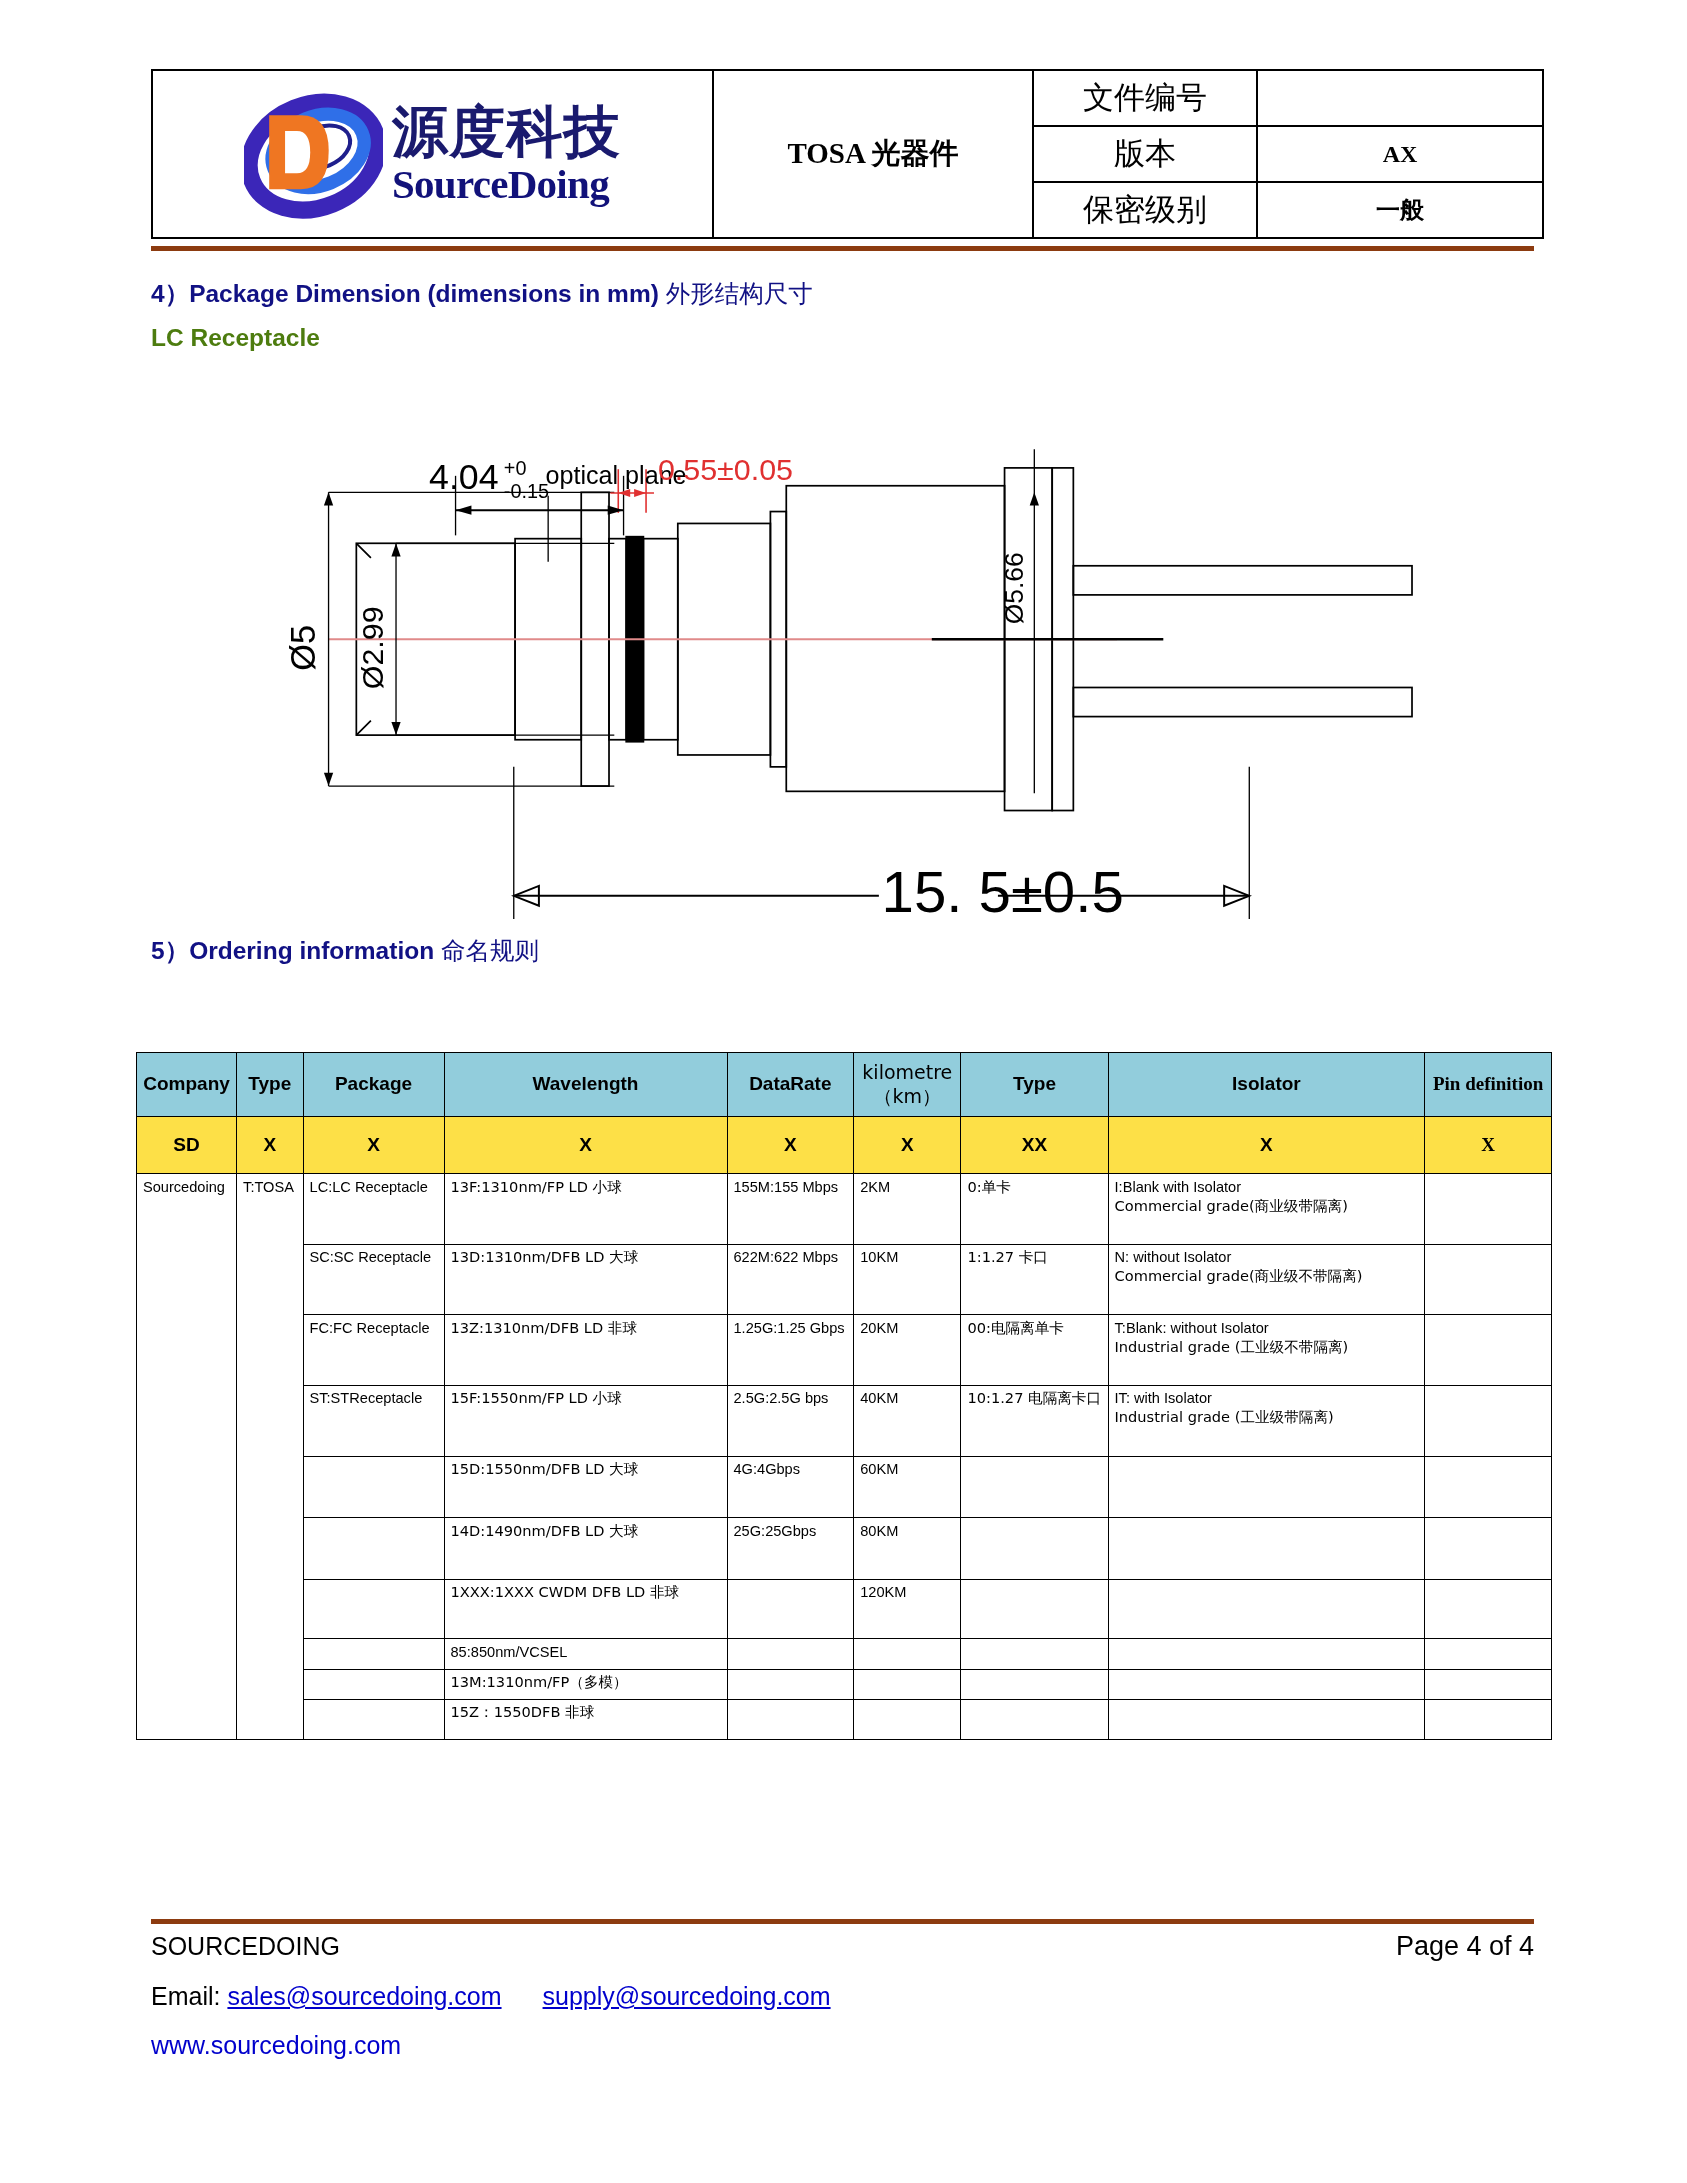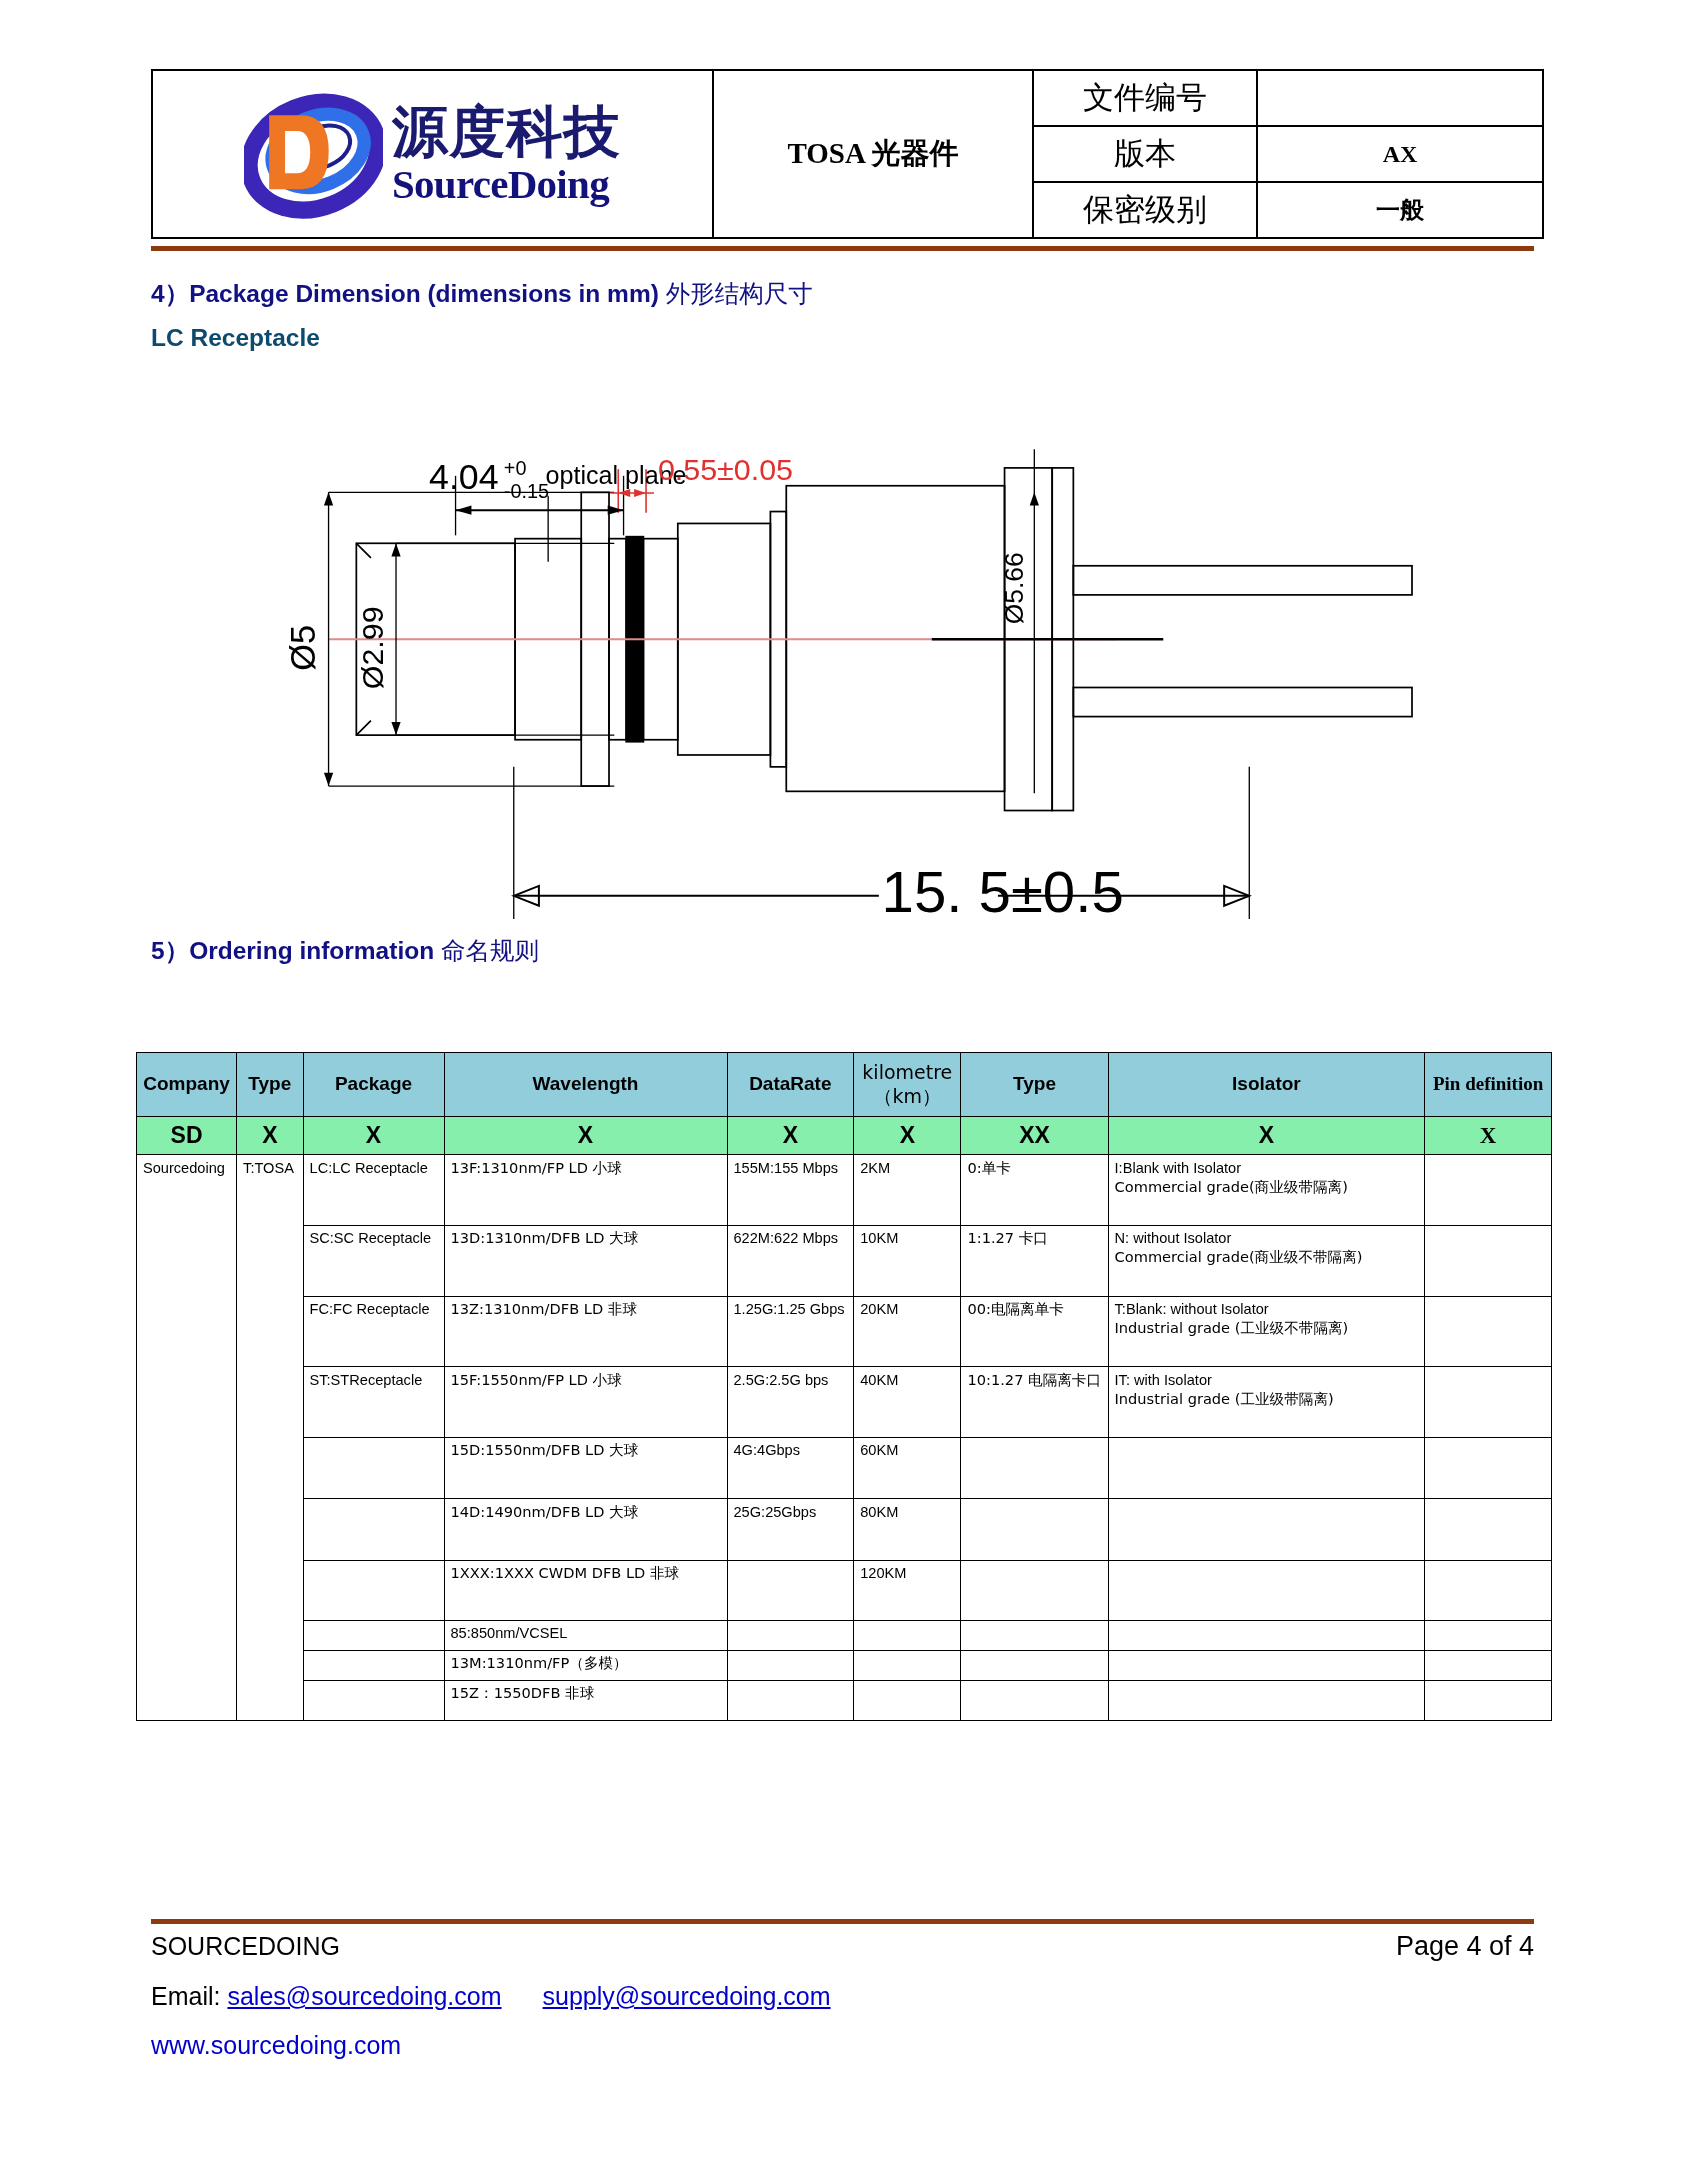--- a/index.html
+++ b/index.html
@@ -37,36 +37,36 @@
 
   
   .rule-top { position:absolute; left:151px; top:246px; width:1383px; height:4.6px; background:#8c3b10; }
   .rule-bot { position:absolute; left:151px; top:1919px; width:1383px; height:4.6px; background:#8c3b10; }
 
   
   .sec { position:absolute; font-family:"Liberation Sans", sans-serif;
          font-weight:bold; font-size:24.5px; color:#111184; white-space:nowrap; }
   .sec .cn { font-family:"DejaVu Sans", sans-serif; font-weight:normal; }
   .sec4 { left:151px; top:277px; }
-  .sec4b { left:151px; top:324px; color:#0c4a6e; }
+  .sec4b { left:151px; top:324px; color:#4d7c0f; }
   .sec5 { left:151px; top:934px; }
 
   
   .drawing { position:absolute; left:151px; top:370px; width:1383px; height:549px; }
   .drawing svg { display:block; }
 
   
   .otbl-wrap { position:absolute; left:136px; top:1052px; width:1416px; }
   table.otbl { border-collapse:collapse; table-layout:fixed; width:1416px; }
   table.otbl td { border:1.3px solid #000; padding:3.3px 6px; vertical-align:top;
                   font-size:14.6px; line-height:1.3; }
   table.otbl td.hd { background:#92cddc; text-align:center; vertical-align:middle;
                      font-weight:bold; font-size:19px; padding:6.6px 4px; }
-  table.otbl td.hd2 { background:#86efac; text-align:center; vertical-align:middle;
-                      font-weight:bold; font-size:23px; padding:4px; }
+  table.otbl td.hd2 { background:#fde047; text-align:center; vertical-align:middle;
+                      font-weight:bold; font-size:19px; padding:16px; }
   td.serif { font-family:"Liberation Serif", serif; font-weight:bold; }
   .cn { font-family:"DejaVu Sans", sans-serif; }
 
   
   .ftr { position:absolute; left:151px; top:1931px; width:1383px; }
   .ftr-row { display:flex; justify-content:space-between; align-items:baseline; }
   .ftr-name { font-size:25px; }
   .ftr-page { font-size:27px; }
   .ftr-line2 { margin-top:20px; font-size:25px; white-space:nowrap; }
   .ftr-line3 { margin-top:20px; font-size:25px; }

